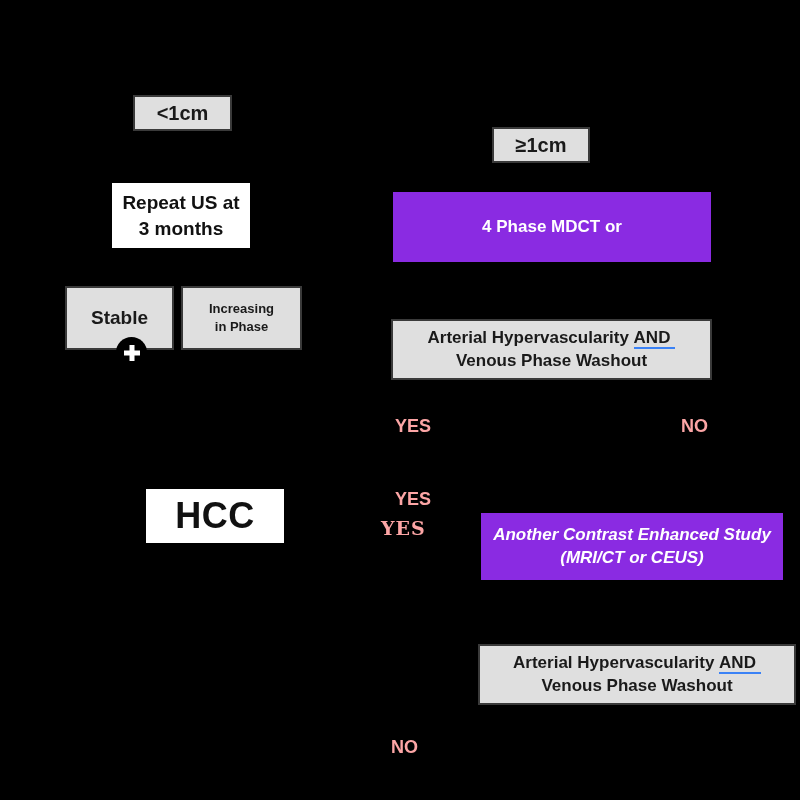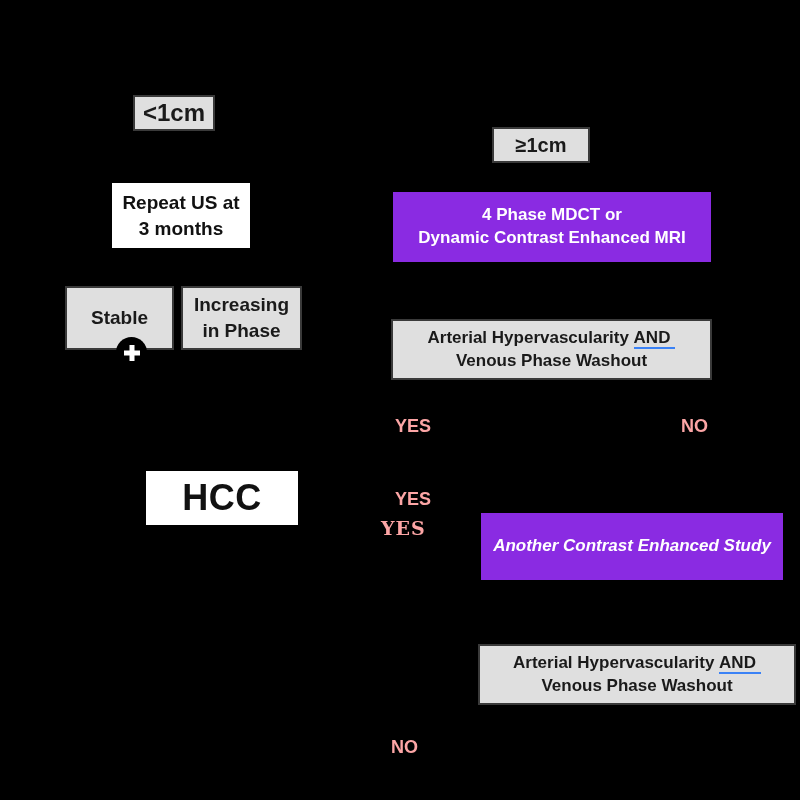--- a/index.html
+++ b/index.html
@@ -89,68 +89,68 @@
     width: 5px;
     height: 16px;
     transform: translate(-50%, -50%);
   }
 </style>
 </head>
 <body>
 
 <div class="canvas">
 
-  <div class="box gray" style="left:133px; top:95px; width:82px; height:36px; font-size:24px;">
+  <div class="box gray" style="left:133px; top:95px; width:99px; height:36px; font-size:20px;">
     <span>&lt;1cm</span>
   </div>
 
   <div class="box gray" style="left:492px; top:95px; width:98px; height:36px; font-size:20px;margin-top:32px;">
     <span>≥1cm</span>
   </div>
 
   <div class="box white" style="left:112px; top:183px; width:138px; height:65px; font-size:19px;">
     <span>Repeat US at</span>
     <span>3 months</span>
   </div>
 
   <div class="box gray" style="left:65px; top:286px; width:109px; height:64px; font-size:19px;">
     <span>Stable</span>
   </div>
   <div class="badge"></div>
 
-  <div class="box gray" style="left:181px; top:286px; width:121px; height:64px; font-size:19px;">
+  <div class="box gray" style="left:181px; top:286px; width:121px; height:64px; font-size:13px;">
     <span>Increasing</span>
     <span>in Phase</span>
   </div>
 
-  <div class="box white hcc-box" style="left:146px; top:471px; width:152px; height:54px;">
+  <div class="box white hcc-box" style="left:146px; top:489px; width:138px; height:54px;">
     <span>HCC</span>
   </div>
 
   <div class="box purple" style="left:393px; top:192px; width:318px; height:70px; font-size:17px;">
     <span>4 Phase MDCT or</span>
-    <span>Dynamic Contrast Enhanced MRI</span>
   </div>
 
   <div class="box gray" style="left:391px; top:319px; width:321px; height:61px; font-size:17px;">
     <span>
       <span>Arterial Hypervascularity</span>&nbsp;<span class="u-and">AND</span>
     </span>
     <span>Venous Phase Washout</span>
   </div>
 
   <div class="lbl" style="left:395px; top:417px;">YES</div>
   <div class="lbl" style="left:681px; top:417px;">NO</div>
 
   <div class="lbl" style="left:395px; top:490px;">YES</div>
 
   <div class="lbl lbl-serif" style="left:381px; top:519px;">YES</div>
 
   <div class="box purple" style="left:481px; top:513px; width:302px; height:67px; font-size:17px;font-style:italic;">
     <span>Another Contrast Enhanced Study</span>
+    <span>(MRI/CT or CEUS)</span>
   </div>
 
   <div class="box gray" style="left:478px; top:644px; width:318px; height:61px; font-size:17px;">
     <span>
       <span>Arterial Hypervascularity</span>&nbsp;<span class="u-and">AND</span>
     </span>
     <span>Venous Phase Washout</span>
   </div>
 
   <div class="lbl" style="left:391px; top:738px;">NO</div>

